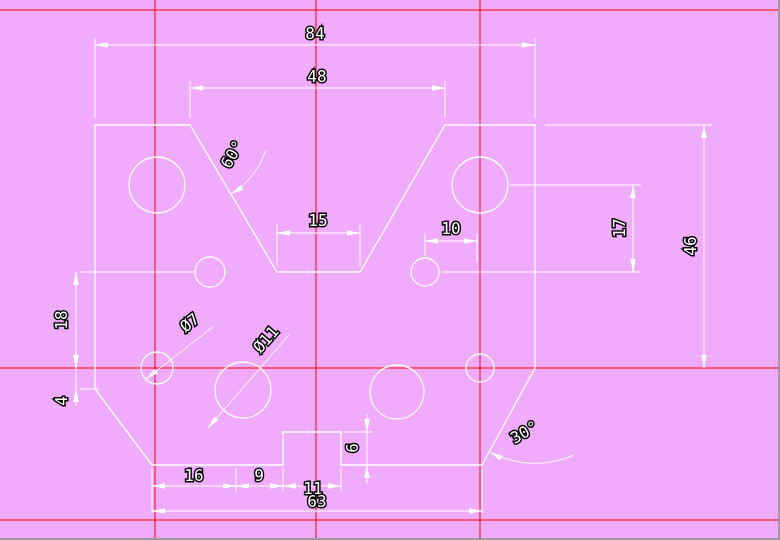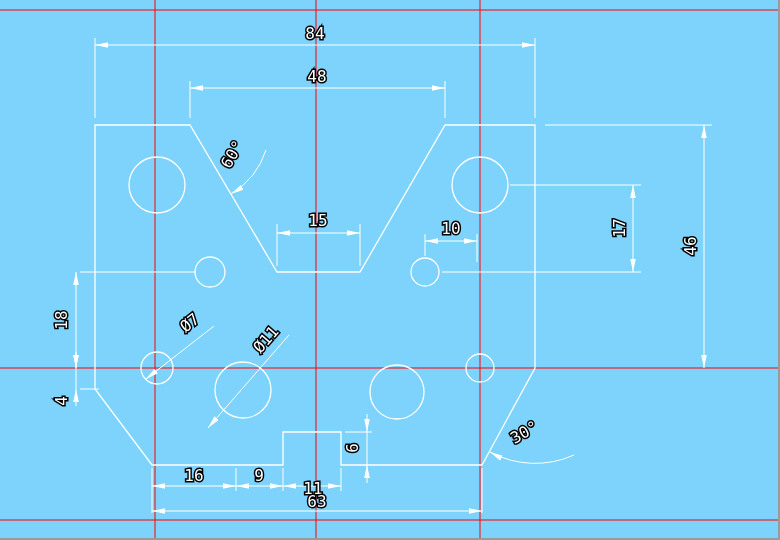--- a/index.html
+++ b/index.html
@@ -1,19 +1,19 @@
 <!DOCTYPE html>
 <html><head>
 <meta charset="utf-8">
 <style>
   html,body{margin:0;padding:0;background:#000;}
   .stage{
     position:relative;
     width:780px;height:540px;
-    background:#7dd3fc;
+    background:#f0abfc;
     overflow:hidden;
     font-family:"DejaVu Sans Mono", monospace;
   }
   svg{display:block;}
   .centerline{stroke:#f00;stroke-width:1;}
   .geom{stroke:#fff;stroke-width:1.3;fill:none;}
   .dim{stroke:#fff;stroke-width:1;fill:none;}
   .ext{stroke:#fff;stroke-width:1;fill:none;}
   text.dimtxt{
     fill:#fff;

